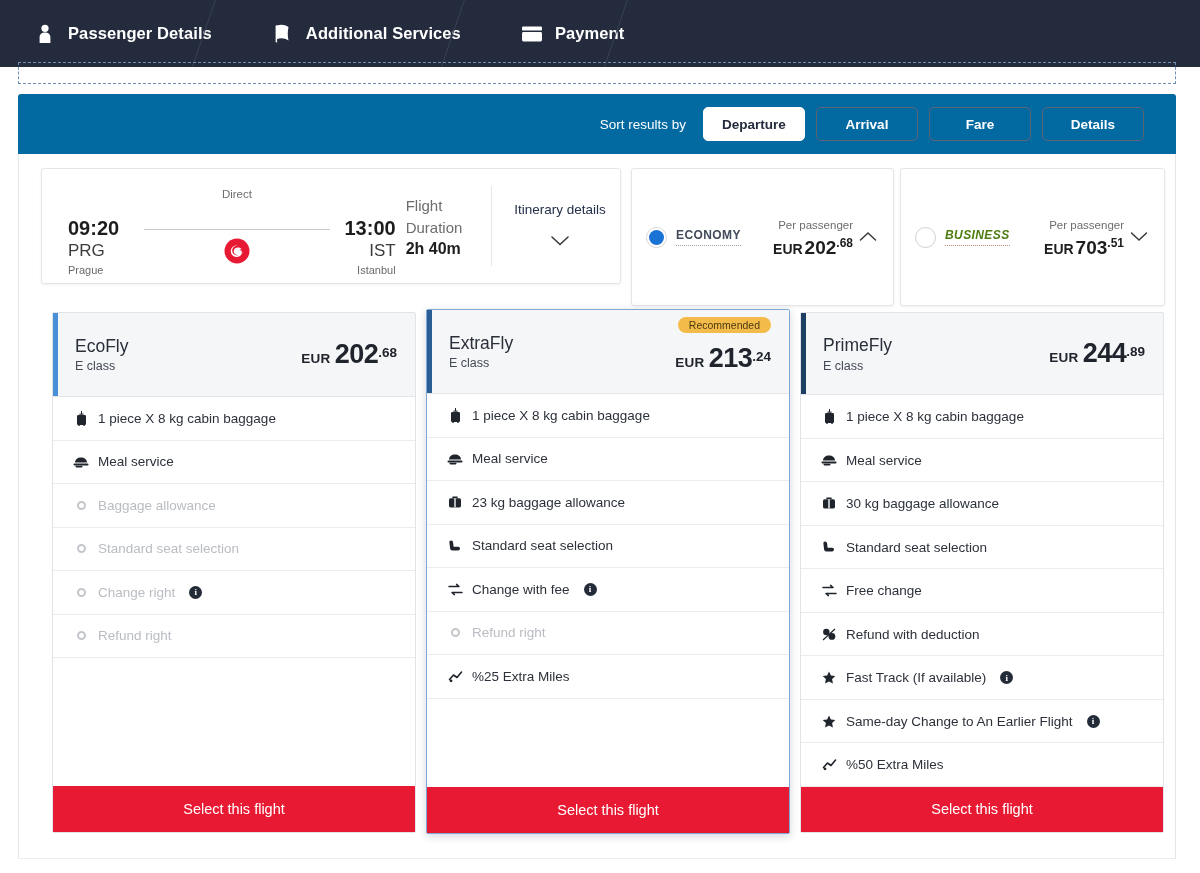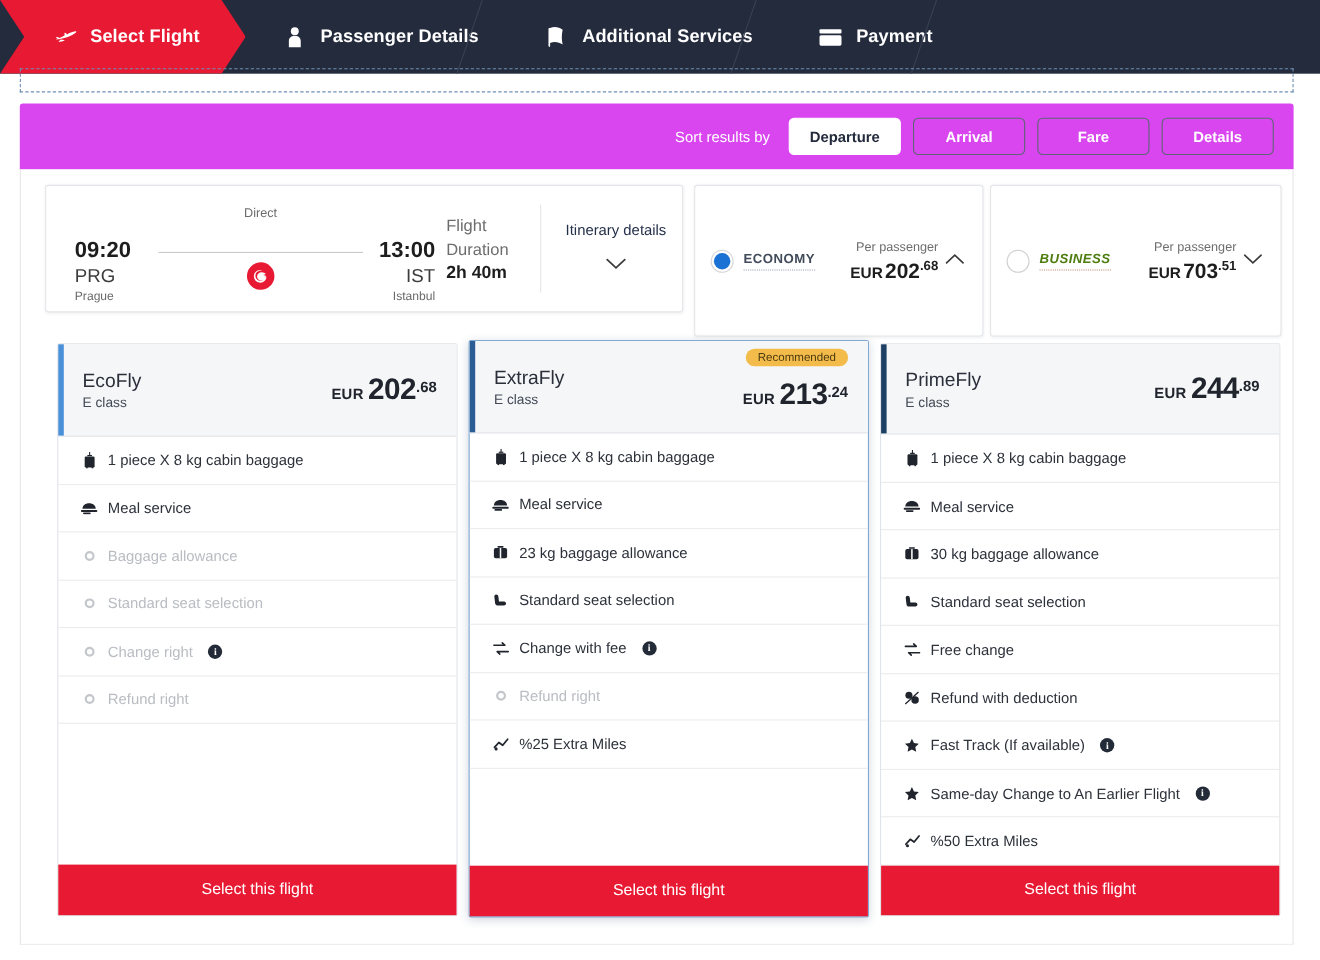--- a/index.html
+++ b/index.html
@@ -43,23 +43,23 @@
   
   .dashed-frame {
     position: absolute; left: 18px; top: 62px; width: 1158px; height: 22px;
     border: 1px dashed #6f8fb5; border-top-color: #6f8fb5;
     background: transparent;
   }
 
   
   .sortbar {
     position: absolute; left: 18px; top: 94px; width: 1158px; height: 60px;
-    background: #d946ef; border-radius: 3px 3px 0 0;
+    background: #0369a1; border-radius: 3px 3px 0 0;
     display: flex; align-items: center; justify-content: flex-end;
-    padding-right: 18px; gap: 11px;
+    padding-right: 32px; gap: 11px;
   }
   .sort-label { color:#ffffff; font-size:13.5px; margin-right: 6px; }
   .sort-btn {
     height: 34px; min-width: 102px; padding: 0 16px;
     border: 1px solid #5d6475; border-radius: 5px;
     background: transparent; color: #ffffff;
     font-family: "Liberation Sans", sans-serif;
     font-size: 13.5px; font-weight: bold; cursor: pointer;
     display: flex; align-items: center; justify-content: center;
   }
@@ -179,30 +179,20 @@
     display:flex; align-items:center; justify-content:center;
   }
   .dot-off { width:9px; height:9px; border-radius:50%; border:2px solid #c3c6cb; display:block; }
 </style>
 </head>
 <body>
 
 <div class="page">
 
   <div class="topnav">
-    <div class="step active">
-      <span class="step-icon">
-        <svg width="24" height="18" viewBox="0 0 24 18">
-            <path d="M1 11.5c5-.6 9.5-1.4 13.8-2.9C18 7.5 20.8 6 23 4.2c.6-.5.3-1.3-.5-1.2-3.3.5-6 1.6-8.4 3-.4-.6-1-1.2-1.8-1.6-.5-.3-1 .1-.8.6.2.6.3 1.2.3 1.9-1.6 1-3.3 1.9-5.2 2.6-.8-.5-1.7-.8-2.6-.9-.6 0-.9.6-.4 1 .5.3 1 .8 1.3 1.3L1 11.5z" fill="#fff"></path>
-            <path d="M5.5 13.6c2.3-.3 4.5-.8 6.5-1.5-1.3-.5-2.7-.8-4.1-.9-.9.8-1.7 1.6-2.4 2.4z" fill="#fff"></path>
-          </svg>
-      </span>
-      <span>Select Flight</span>
-
-    </div>
     <div class="step">
       <span class="step-icon">
         <svg width="16" height="20" viewBox="0 0 16 20">
             <circle cx="8" cy="4.3" r="3.6" fill="#fff"></circle>
             <path d="M8 8.6c-3.3 0-5.4 2-5.4 4.6V19h10.8v-5.8c0-2.6-2.1-4.6-5.4-4.6z" fill="#fff"></path>
           </svg>
       </span>
       <span>Passenger Details</span>
       <span class="sep"></span>
     </div>

